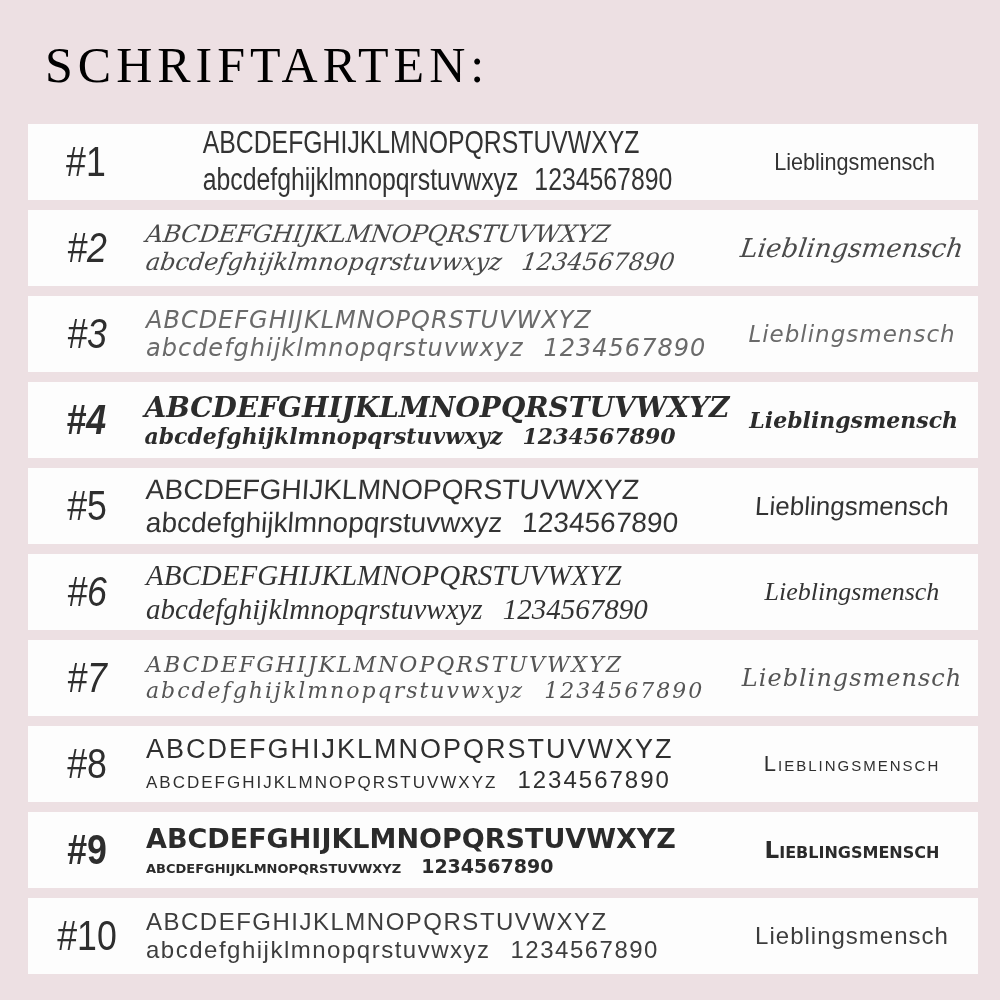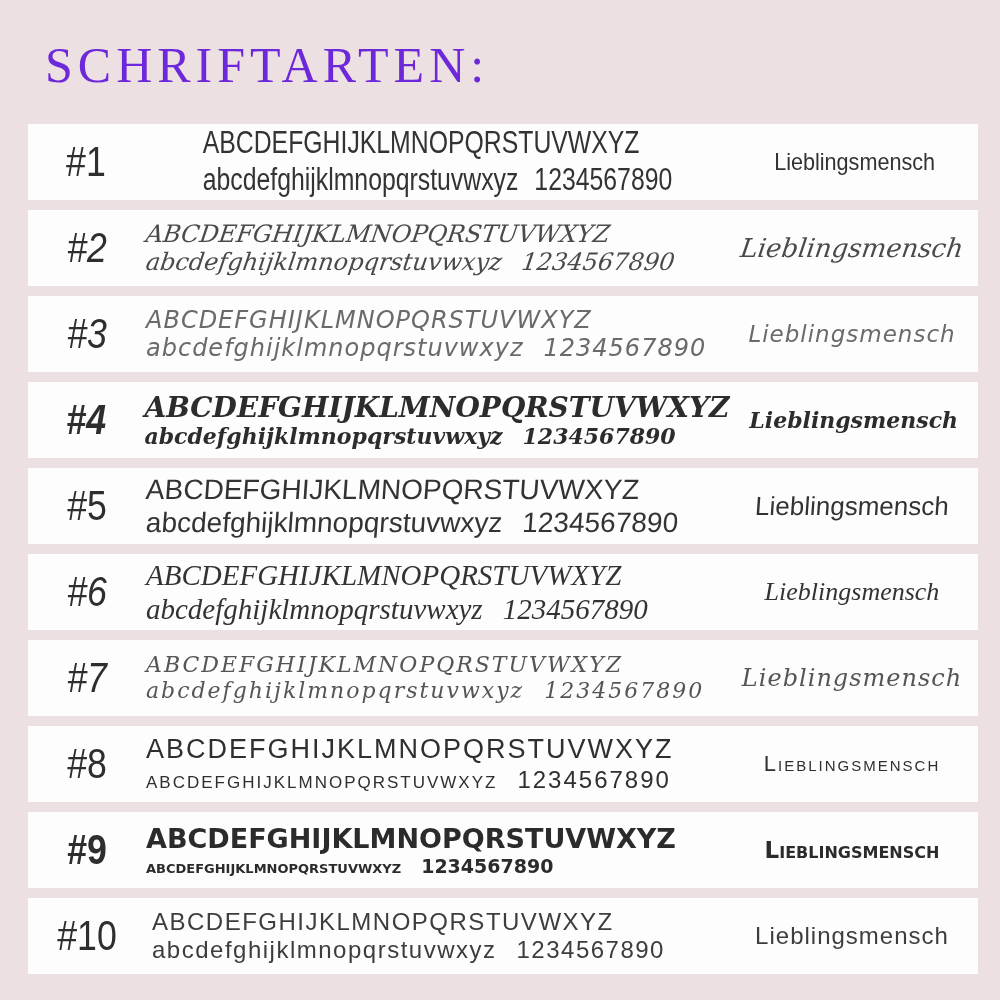--- a/index.html
+++ b/index.html
@@ -9,21 +9,21 @@
     font-family:"Liberation Sans",sans-serif;
     color:#333;
   }
   .title-wrap{height:124px;display:flex;align-items:center;}
   .page-title{
     margin:6px 0 0 45px;
     font-family:"Liberation Serif",serif;
     font-weight:400;
     font-size:50px;
     letter-spacing:5px;
-    color:#6d28d9;
+    color:#000000;
   }
   .rows{display:flex;flex-direction:column;row-gap:10px;}
   .row{
     display:flex;align-items:center;
     height:76px;
     margin:0 22px 0 28px;
     background:#FDFDFD;
   }
   .row-label{
     width:118px;
@@ -68,21 +68,21 @@
   .f8{color:#2F2F2F;}
   .f8 .upper{font-size:27px;letter-spacing:2px;}
   .f8 .lower{font-size:24px;letter-spacing:2px;font-variant:small-caps;}
   .f8 .row-sample{font-size:22px;letter-spacing:2px;font-variant:small-caps;}
 
   .f9{font-family:"DejaVu Sans",sans-serif;font-weight:bold;color:#2B2B2B;}
   .f9 .upper{font-size:27px;}
   .f9 .lower{font-size:19px;font-variant:small-caps;}
   .f9 .row-sample{font-size:23px;font-variant:small-caps;}
 
-  .f10{color:#3D3D3D;gap:6px;}
+  .f10{color:#3D3D3D;}
   .f10 .line{font-size:24px;letter-spacing:1.5px;}
   .f10 .row-sample{font-size:24px;letter-spacing:1px;}
 </style>
 </head>
 <body>
 
 <div class="title-wrap">
   <h1 class="page-title">SCHRIFTARTEN:</h1>
 </div>
 

